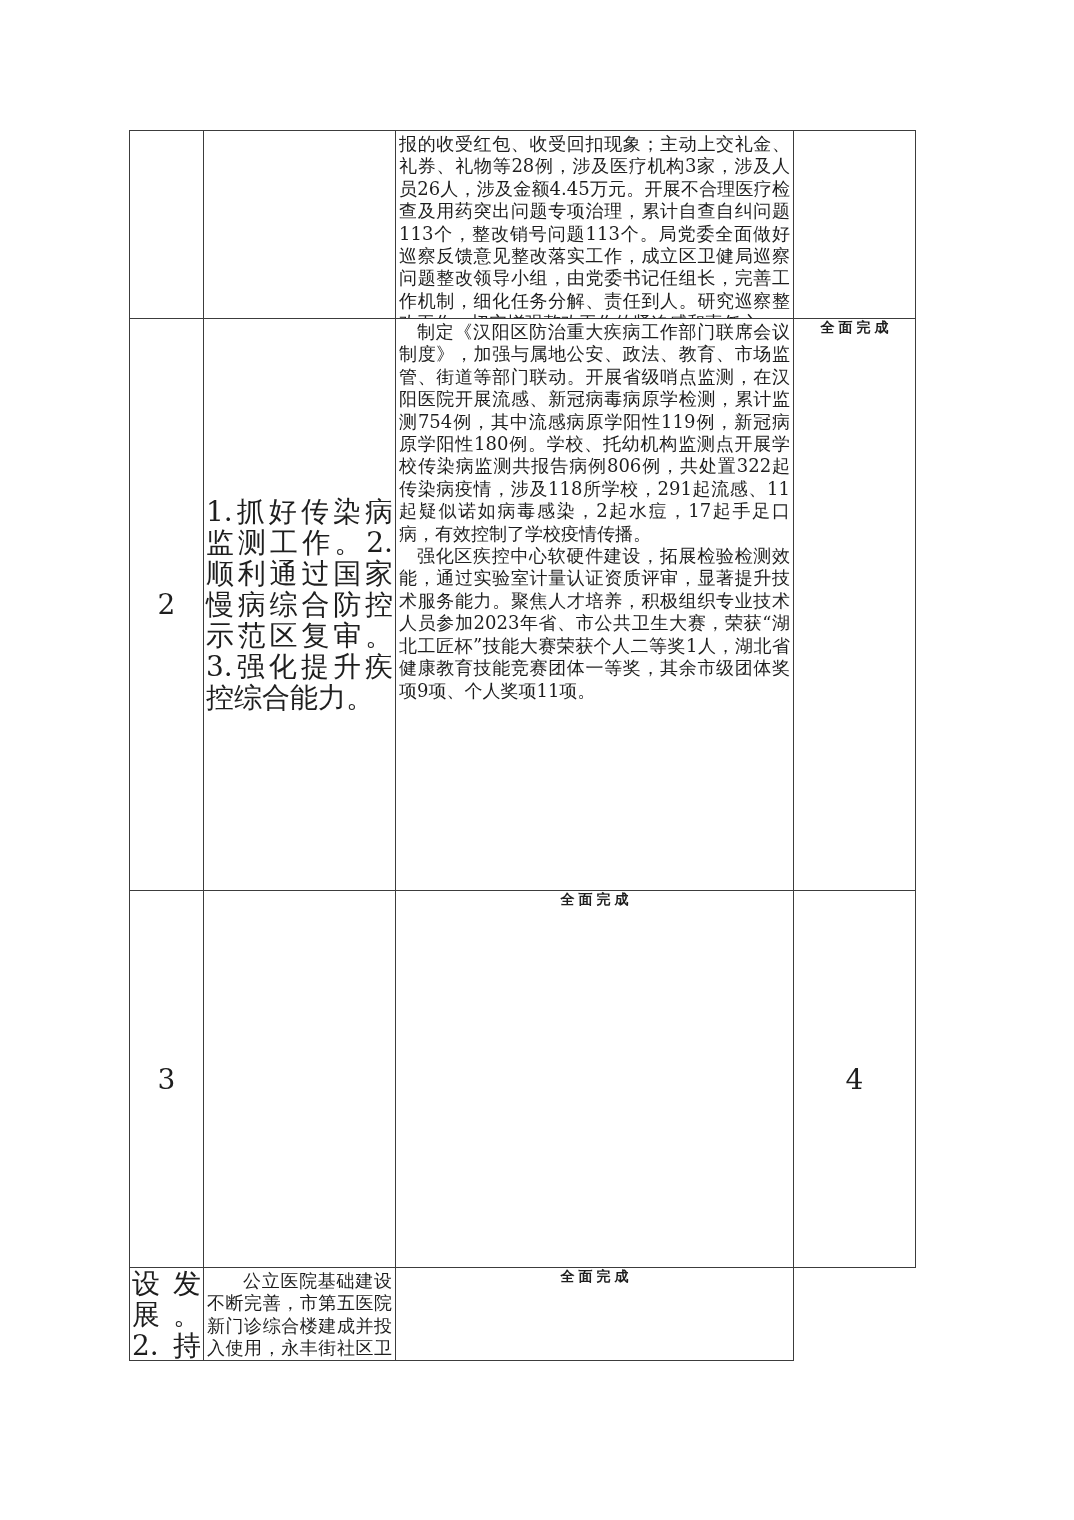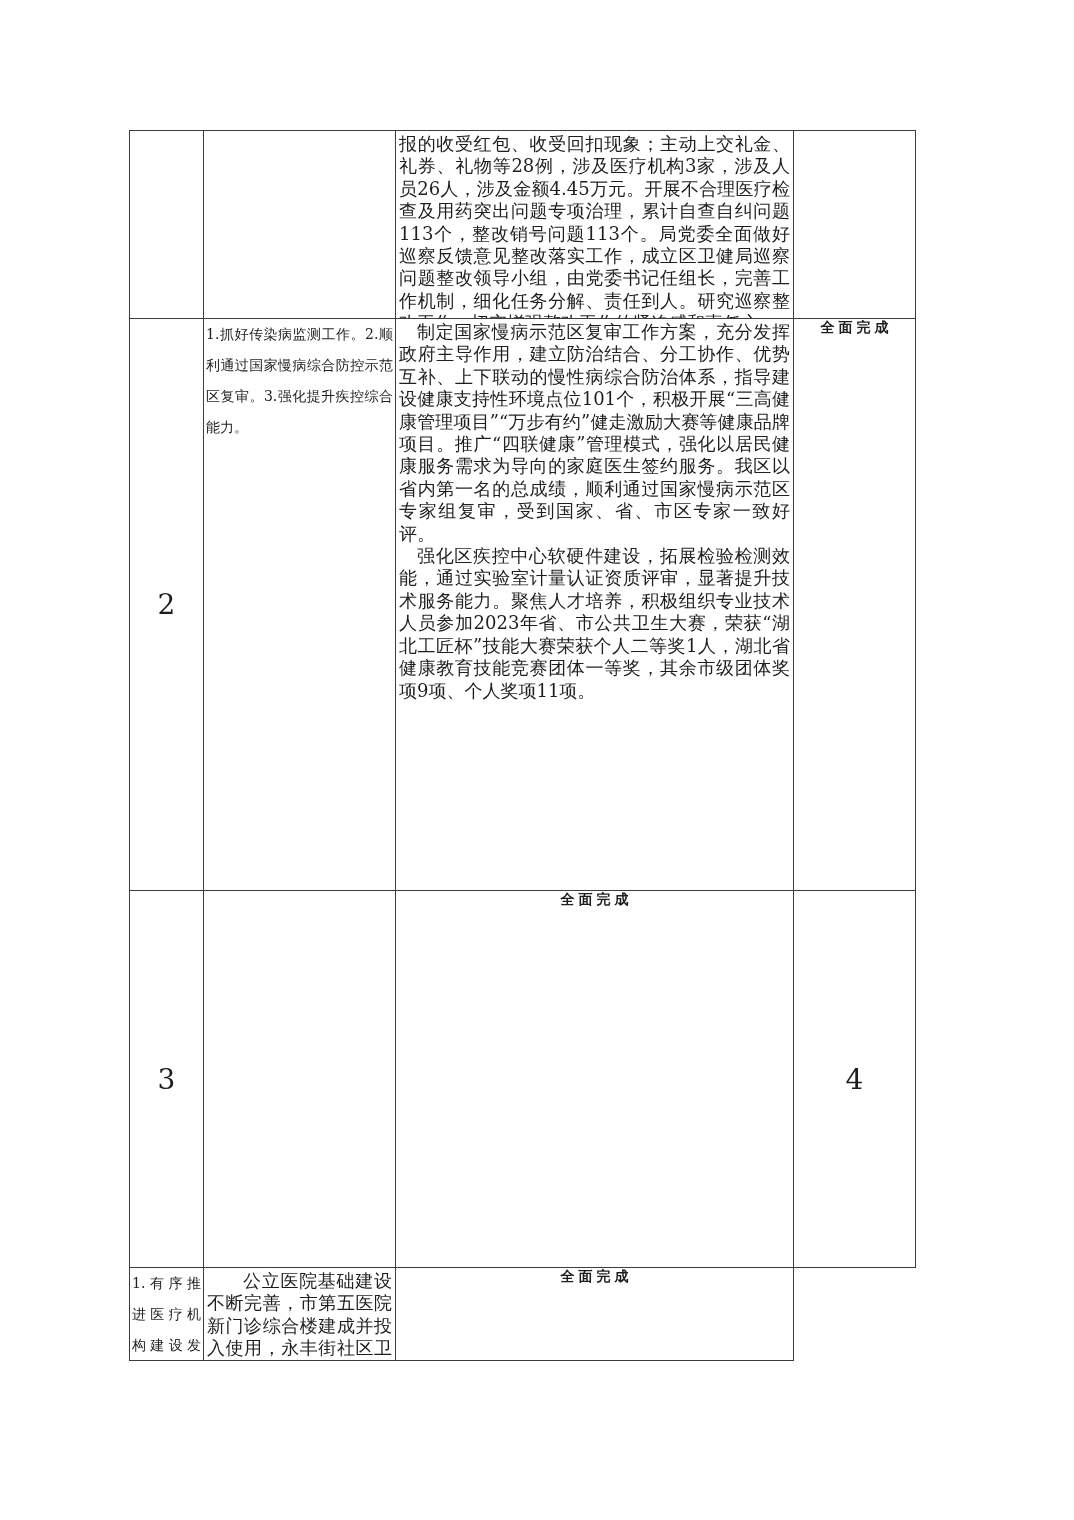--- a/index.html
+++ b/index.html
@@ -31,21 +31,22 @@
   .seq-cell {
     display: flex;
     align-items: center;
     justify-content: center;
     font-size: 28px;
     font-weight: 300;
   }
   .task-cell {
     display: flex;
     flex-direction: column;
-    font-size: 14px;
+    justify-content: center;
+    font-size: 28px;
     line-height: 31px;
     padding: 0 2px;
     text-align: justify;
   }
   .progress-cell {
     font-size: 18px;
     line-height: 22.4px;
     padding: 2px 3px 0 3px;
     text-align: justify;
   }
@@ -70,21 +71,21 @@
         <p class="para" style="text-indent: 0em;">报的收受红包、收受回扣现象；主动上交礼金、礼券、礼物等28例，涉及医疗机构3家，涉及人员26人，涉及金额4.45万元。开展不合理医疗检查及用药突出问题专项治理，累计自查自纠问题113个，整改销号问题113个。局党委全面做好巡察反馈意见整改落实工作，成立区卫健局巡察问题整改领导小组，由党委书记任组长，完善工作机制，细化任务分解、责任到人。研究巡察整改工作，切实增强整改工作的紧迫感和责任心。</p>
       </div>
       <div class="cell status-cell"></div>
       <div class="cell seq-cell">
         <span>2</span>
       </div>
       <div class="cell task-cell">
         <p class="para">1.抓好传染病监测工作。2.顺利通过国家慢病综合防控示范区复审。3.强化提升疾控综合能力。</p>
       </div>
       <div class="cell progress-cell">
-        <p class="para" style="text-indent: 1em;">制定国家慢病示范区复审工作方案，充分发挥政府主导作用，建立防治结合、分工协作、优势互补、上下联动的慢性病综合防治体系，指导建设健康支持性环境点位101个，积极开展“三高健康管理项目”“万步有约”健走激励大赛等健康品牌项目。推广“四联健康”管理模式，强化以居民健康服务需求为导向的家庭医生签约服务。我区以省内第一名的总成绩，顺利通过国家慢病示范区专家组复审，受到国家、省、市区专家一致好评。</p>
+        <p class="para" style="text-indent: 1em;">制定《汉阳区防治重大疾病工作部门联席会议制度》，加强与属地公安、政法、教育、市场监管、街道等部门联动。开展省级哨点监测，在汉阳医院开展流感、新冠病毒病原学检测，累计监测754例，其中流感病原学阳性119例，新冠病原学阳性180例。学校、托幼机构监测点开展学校传染病监测共报告病例806例，共处置322起传染病疫情，涉及118所学校，291起流感、11起疑似诺如病毒感染，2起水痘，17起手足口病，有效控制了学校疫情传播。</p>
         <p class="para" style="text-indent: 1em;">强化区疾控中心软硬件建设，拓展检验检测效能，通过实验室计量认证资质评审，显著提升技术服务能力。聚焦人才培养，积极组织专业技术人员参加2023年省、市公共卫生大赛，荣获“湖北工匠杯”技能大赛荣获个人二等奖1人，湖北省健康教育技能竞赛团体一等奖，其余市级团体奖项9项、个人奖项11项。</p>
       </div>
       <div class="cell status-cell">
         <span>全面完成</span>
       </div>
       <div class="cell seq-cell">
         <span>3</span>
       </div>
       <div class="cell progress-cell">
       </div>

